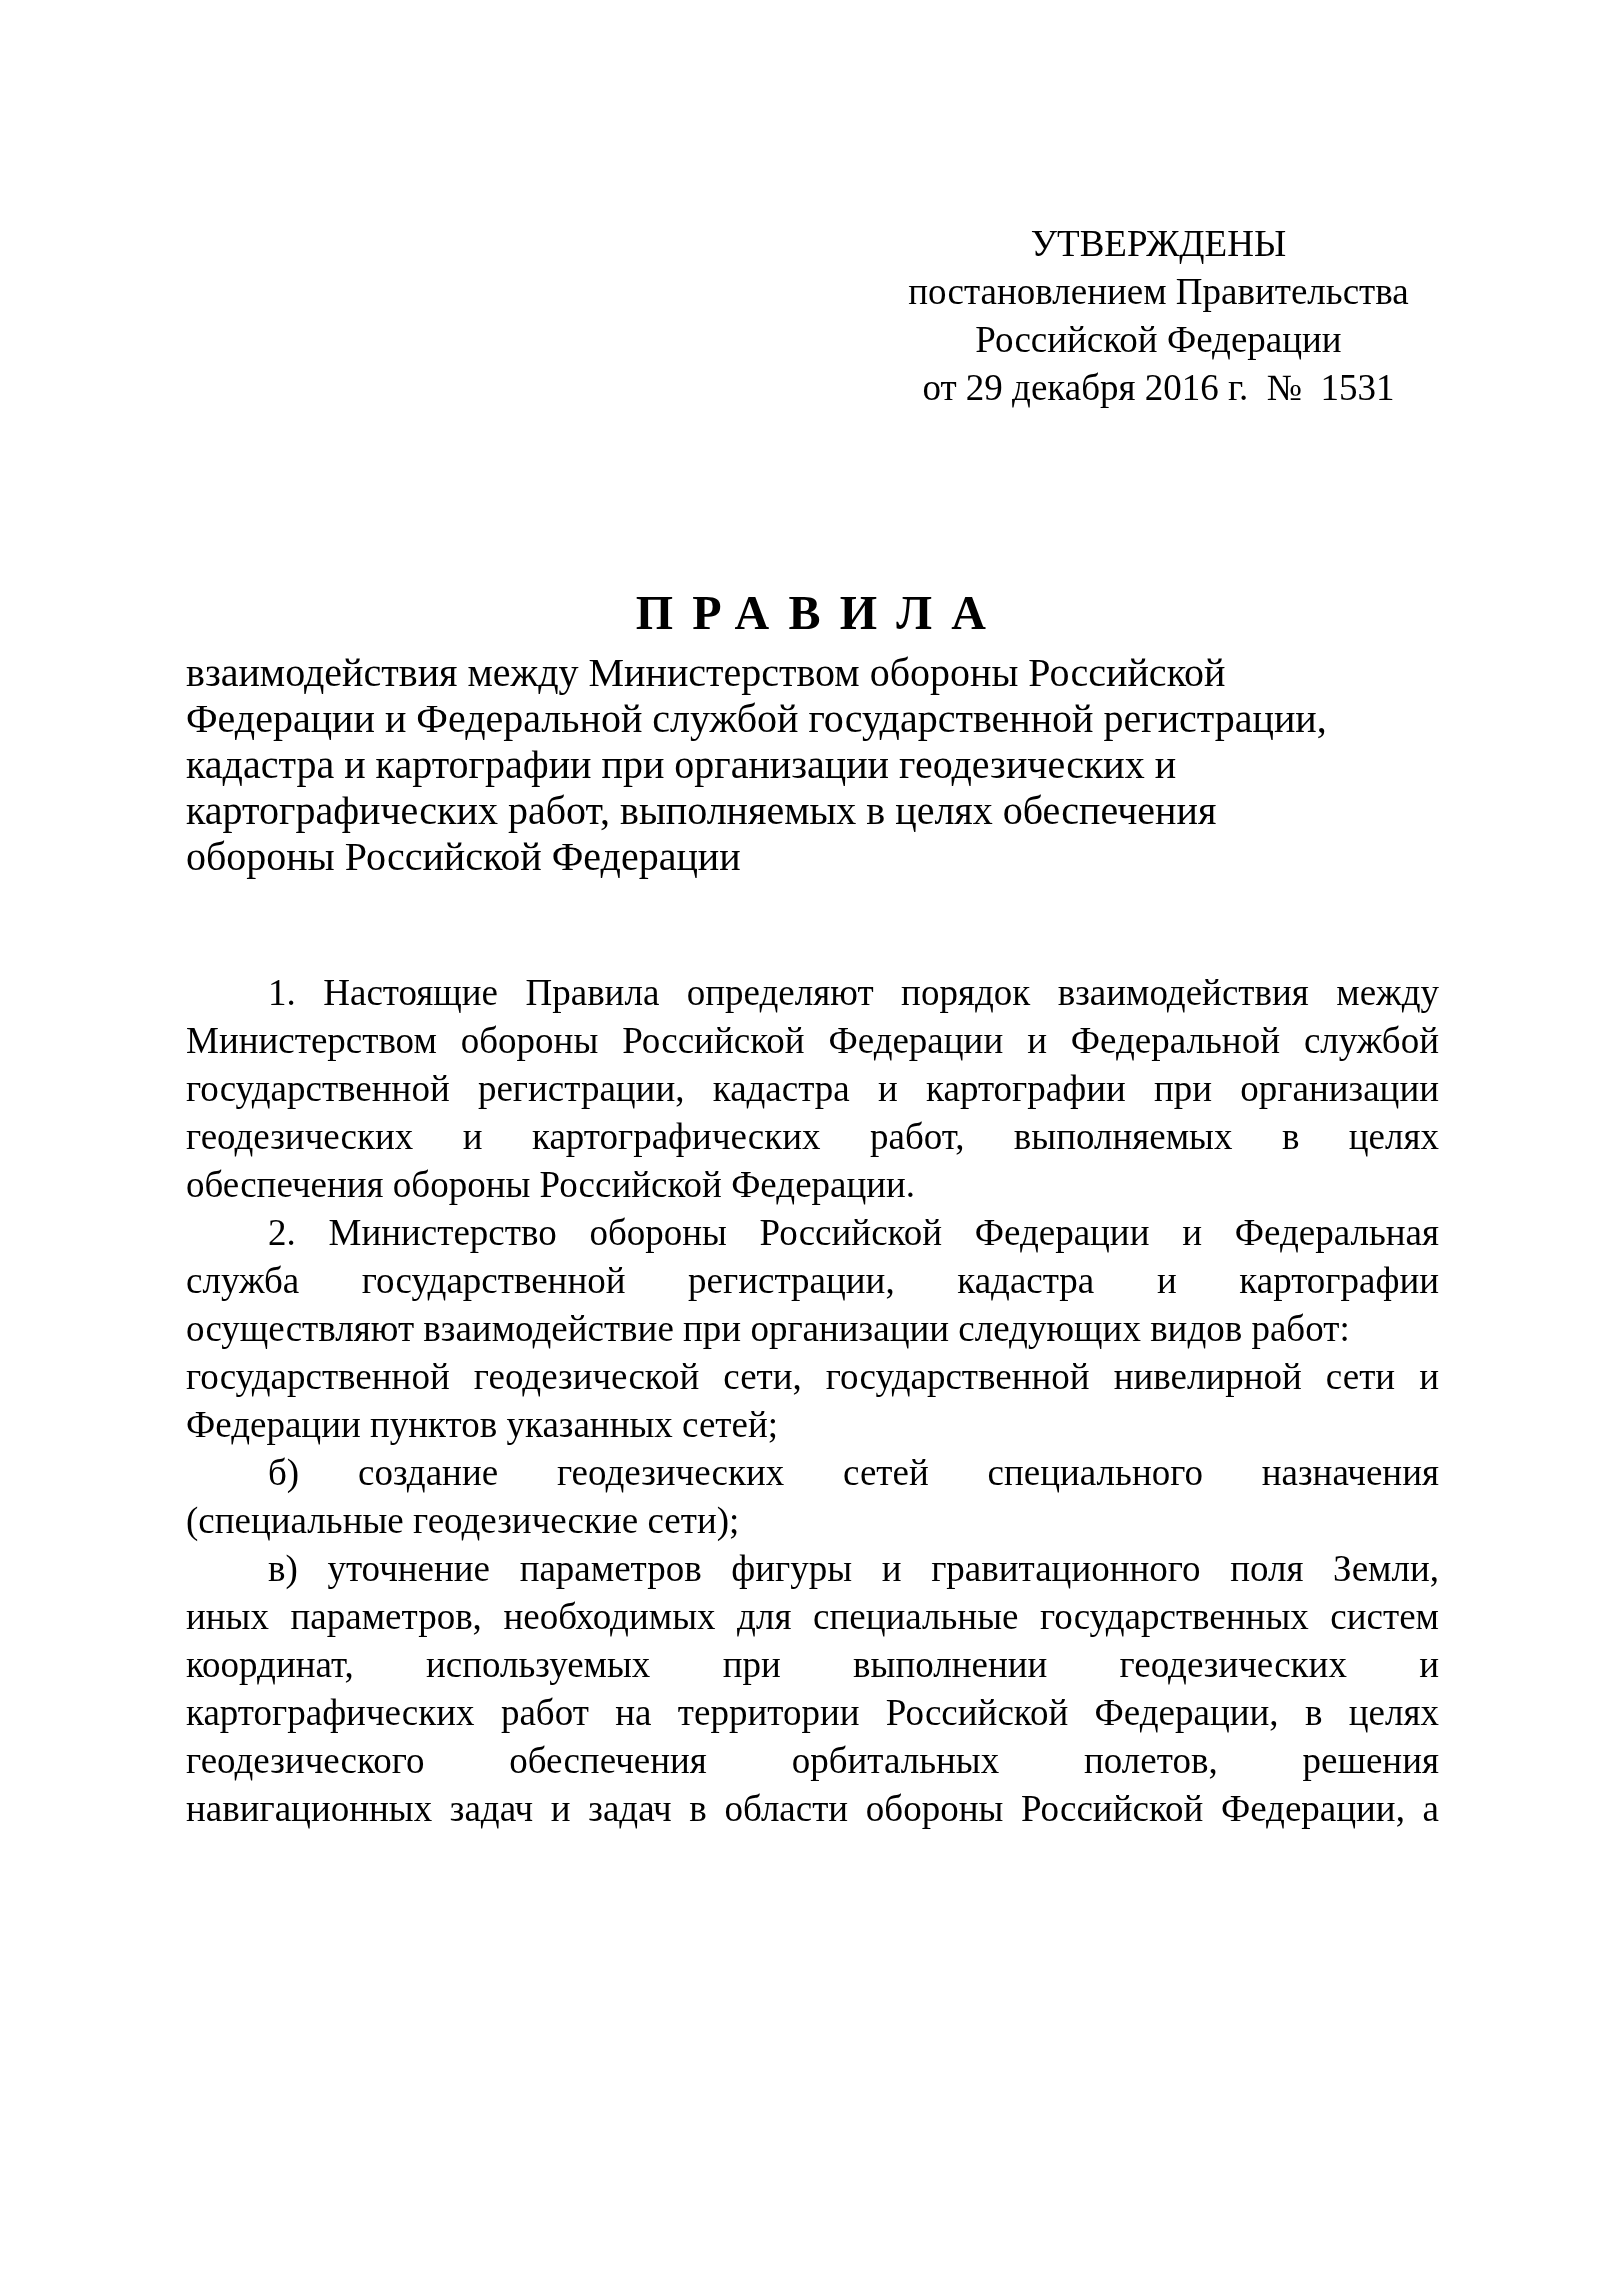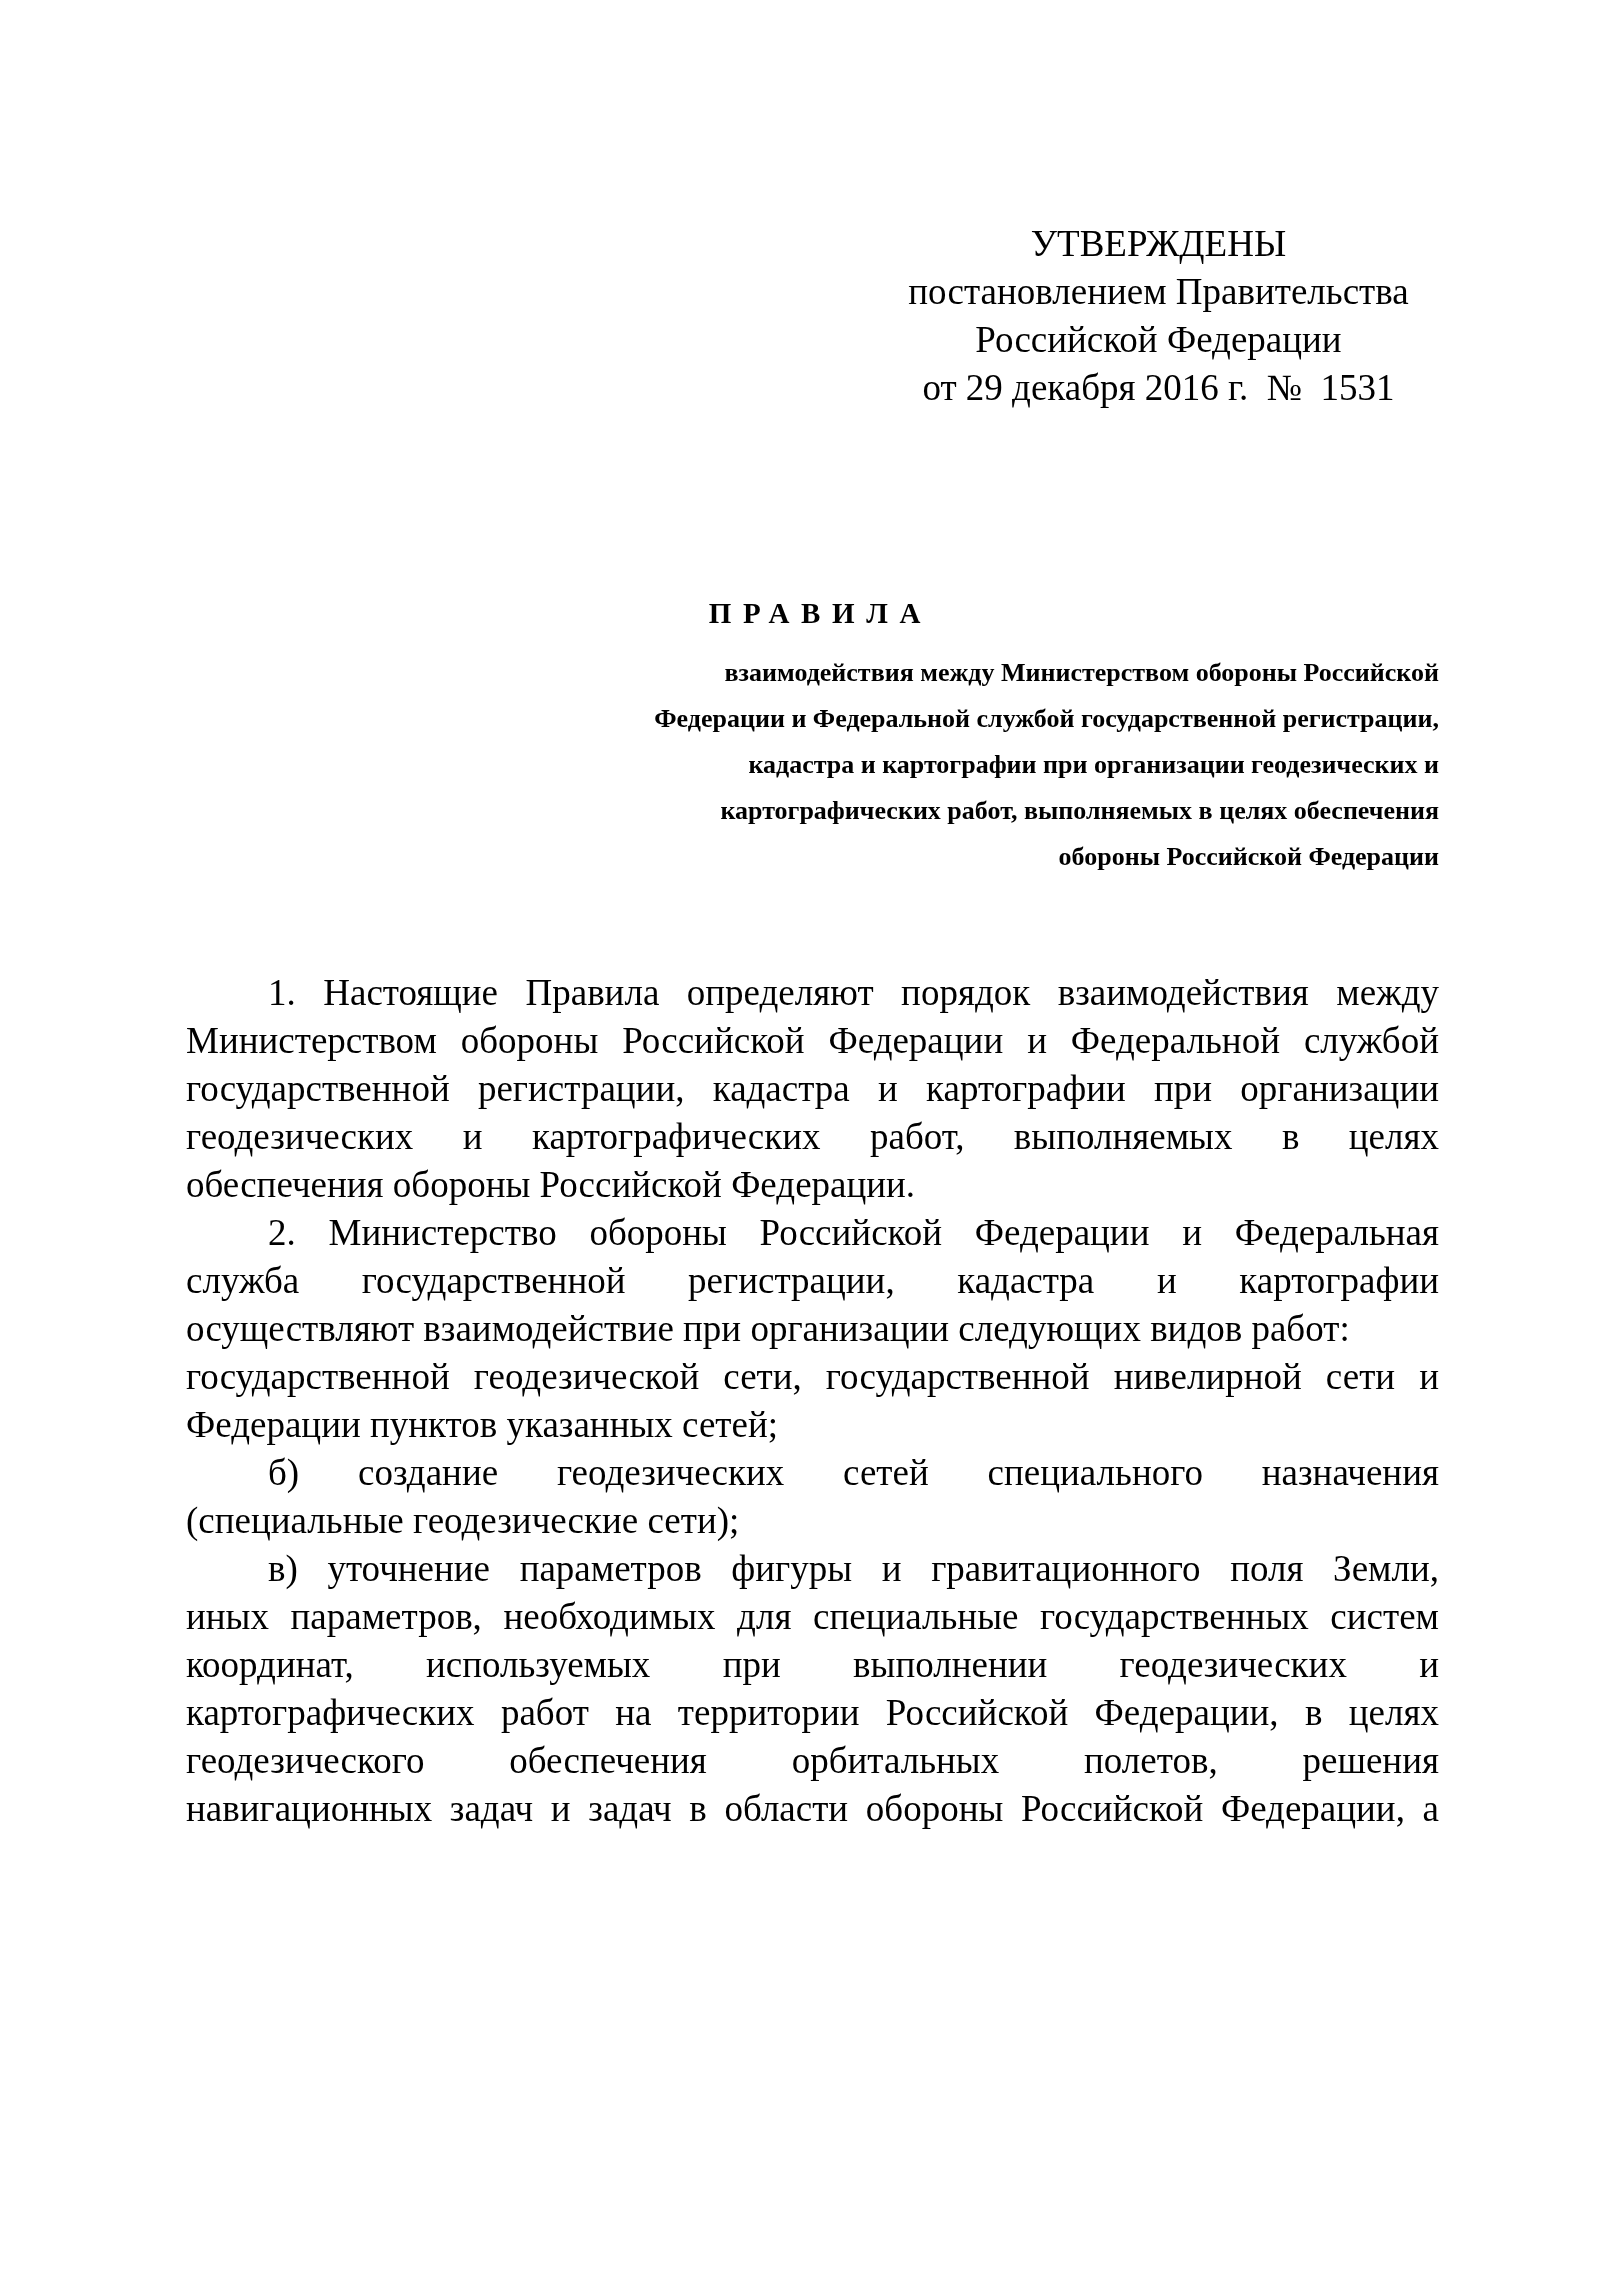--- a/index.html
+++ b/index.html
@@ -26,38 +26,38 @@
     line-height: 48px;
     text-align: center;
     white-space: nowrap;
   }
   
   .heading {
     position: absolute;
     top: 589px;
     left: 186px;
     width: 1253px;
-    font-size: 29px;
+    font-size: 48px;
     line-height: 48px;
     font-weight: bold;
     letter-spacing: 0.40em;
     padding-left: 15.7px; 
     box-sizing: border-box;
     text-align: center;
   }
   
   .subtitle {
     position: absolute;
     top: 650px;
     left: 186px;
     width: 1253px;
-    font-size: 26px;
+    font-size: 40px;
     line-height: 46px;
-    font-weight: bold;
-    text-align: right;
+    font-weight: normal;
+    text-align: left;
   }
   
   .bodytext {
     position: absolute;
     top: 969px;
     left: 186px;
     width: 1253px;
     font-size: 37px;
     line-height: 48px;
   }

